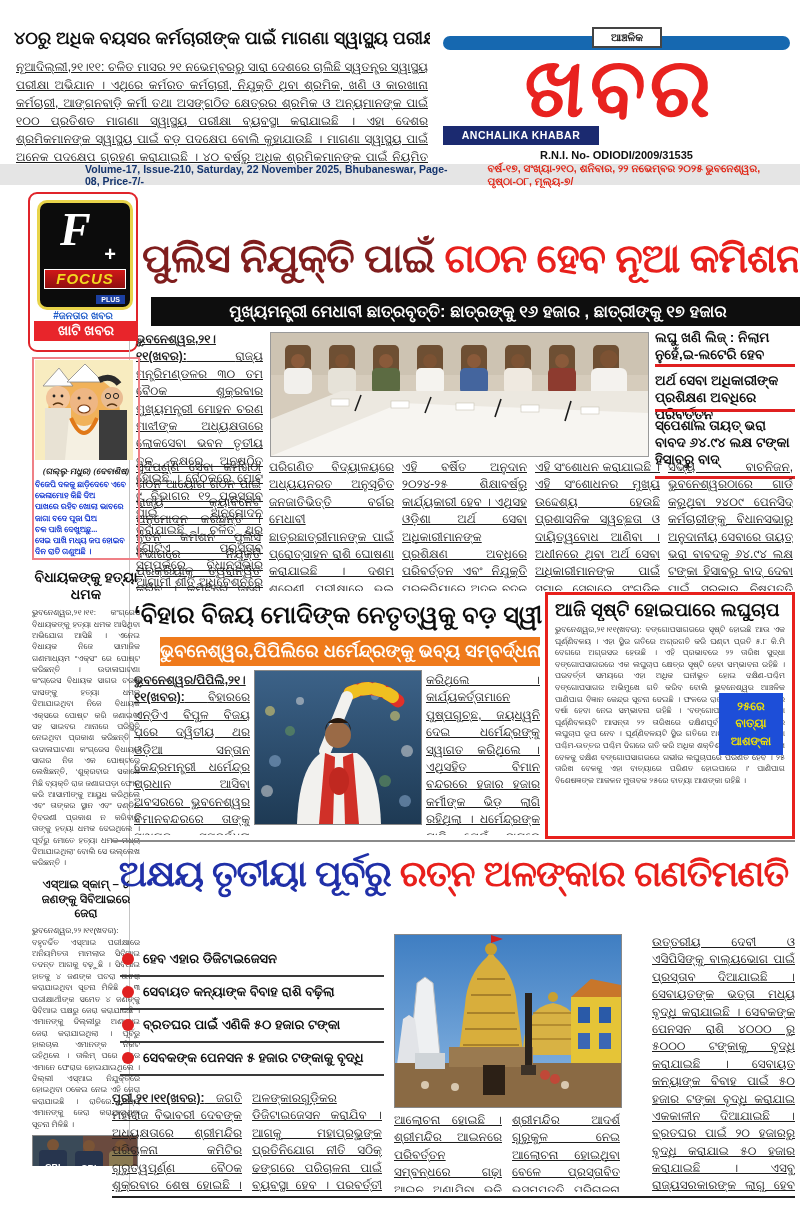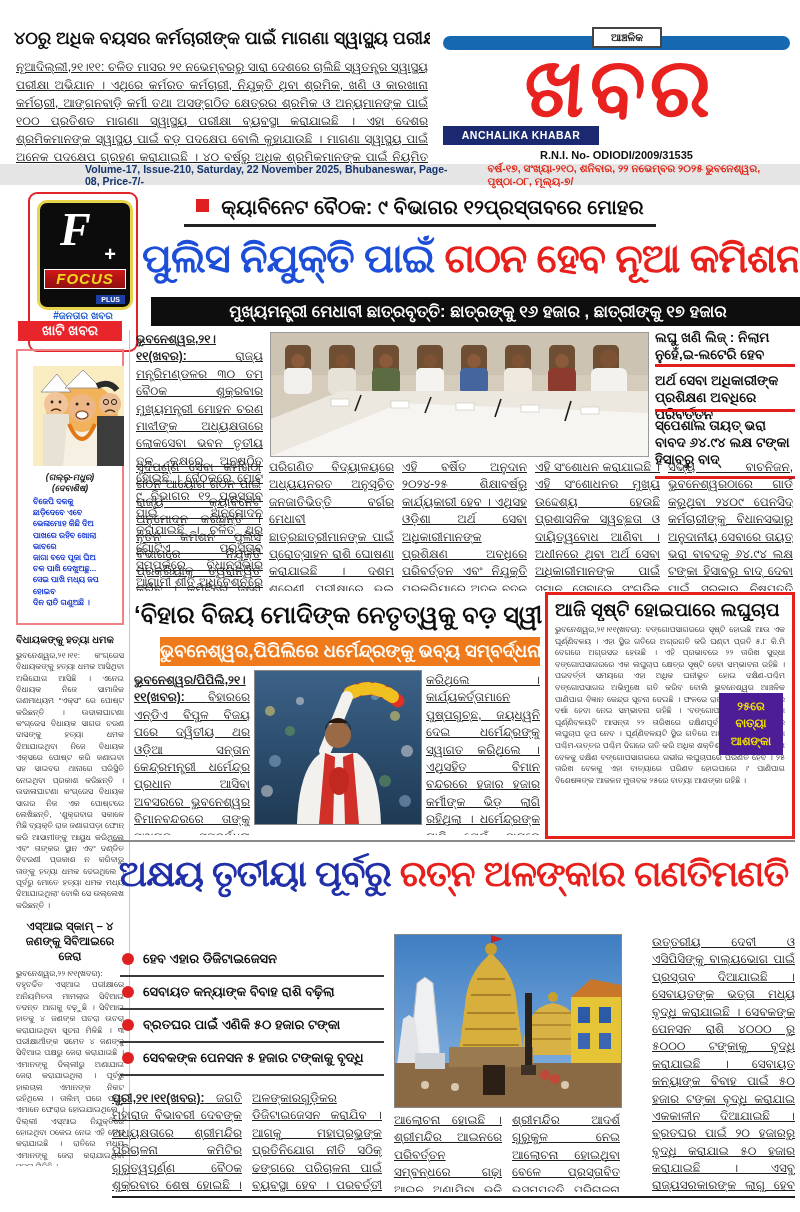--- a/index.html
+++ b/index.html
@@ -39,60 +39,60 @@
   .focus-plus{position:absolute;right:5px;bottom:3px;background:#1b3fa0;color:#fff;font-size:7px;font-weight:bold;padding:1px 5px;}
   .focus-tag{position:absolute;left:0;width:100%;text-align:center;font-size:10px;font-weight:bold;color:#1b58c8;}
   .ft1{top:116px;} .ft2{top:132px;}
 
   
   .kicker{left:150px;top:196px;width:540px;text-align:center;}
   .kicker-in{display:inline-block;border-bottom:3px solid #222;padding:0 12px 5px 12px;font-size:20px;font-weight:800;color:#0d0d0d;white-space:nowrap;}
   .redsq{display:inline-block;width:13px;height:13px;background:#e02020;margin-right:12px;vertical-align:2px;}
   .lead-head{left:142px;top:226px;width:656px;height:66px;font-size:40px;font-weight:800;text-align:center;
              white-space:nowrap;letter-spacing:-1px;line-height:64px;overflow:hidden;}
-  .lh-black{color:#1d4ed8;} .lh-red{color:#e8201c;}
+  .lh-black{color:#7f1d1d;} .lh-red{color:#e8201c;}
   .lead-sub{left:142px;top:297px;width:654px;height:29px;background:#0e0e0e;color:#fff;font-size:16.5px;font-weight:bold;
             text-align:center;line-height:29px;white-space:nowrap;overflow:hidden;margin-left:9px;}
 
   
   .vline{left:129px;top:330px;width:1px;height:860px;background:#c4c4c4;}
   .lead-col1{left:136px;top:331px;width:127px;height:262px;}
   .cab-photo{left:270px;top:332px;width:377px;height:123px;border:1px solid #999;}
   .sh{position:absolute;left:655px;width:140px;font-size:13.5px;font-weight:800;color:#0d0d0d;line-height:1.25;}
   .sh1{top:330px;} .sh2{top:373px;} .sh3{top:418px;}
   .redrule{position:absolute;left:655px;width:140px;height:3px;background:#e02020;}
   .rr1{top:364px;} .rr2{top:409px;} .rr3{top:476px;}
   .lead-cols{left:136px;top:459px;width:659px;height:132px;display:flex;gap:8px;}
   .lead-cols > div{width:125px;height:132px;overflow:hidden;}
 
   
-  .sidebar{left:16px;top:321px;width:108px;height:845px;overflow:hidden;}
+  .sidebar{left:32px;top:321px;width:108px;height:845px;overflow:hidden;}
   .khati{background:#e8252b;color:#fff;font-size:13.5px;font-weight:bold;text-align:center;padding:2px 0;margin:0 2px;}
-  .cartoon-box{border:2px solid #ef8086;margin-top:8px;padding:15px;}
+  .cartoon-box{border:2px solid #ef8086;margin-top:16px;padding:1px;font-family:Liberation Serif, serif;}
   .cartoon-cap{font-size:8.5px;font-weight:bold;font-style:italic;text-align:center;color:#111;margin-top:2px;}
   .verse{font-size:8px;font-weight:bold;color:#0b2fd0;line-height:1.4;margin-top:2px;}
-  .side-h1{font-size:10px;font-weight:800;color:#0d0d0d;margin:9px 0 4px 0;}
+  .side-h1{font-size:14px;font-weight:800;text-align:center;color:#0d0d0d;margin:9px 0 4px 0;}
   .side-h2{font-size:11.5px;font-weight:800;text-align:center;color:#0d0d0d;margin:8px 0 4px 0;line-height:1.3;}
   .side-body{text-align:justify;line-height:1.42;font-size:8px;}
   .cbi-photo{width:104px;height:46px;border:1px solid #888;margin:5px 0 4px 0;}
 
   
   .mid-head{left:134px;top:597px;width:408px;height:36px;font-size:24px;font-weight:800;color:#0d0d0d;
             text-align:center;white-space:nowrap;line-height:36px;overflow:hidden;}
   .mid-sub{left:160px;top:637px;width:380px;height:29px;background:#ef7a1b;color:#fff;font-size:18px;font-weight:800;
            text-align:center;line-height:29px;white-space:nowrap;overflow:hidden;}
   .mid-col1{left:134px;top:672px;width:116px;height:163px;}
   .mid-photo{left:254px;top:670px;width:166px;height:153px;border:1px solid #888;}
   .mid-col2{left:426px;top:672px;width:114px;height:163px;}
 
   
   .wx{left:545px;top:592px;width:250px;height:247px;border:3px solid #e8201c;box-sizing:border-box;background:#fff;padding:4px 7px;overflow:hidden;}
   .wx-head{font-size:18.5px;font-weight:800;color:#0d0d0d;text-align:center;white-space:nowrap;overflow:hidden;}
   .wx-body{text-align:justify;font-size:8px;line-height:1.45;margin-top:3px;}
-  .wx-inset{position:absolute;right:9px;top:98px;width:58px;background:#4c1d95;color:#f5e400;font-size:11.5px;
+  .wx-inset{position:absolute;right:9px;top:98px;width:58px;background:#1d4ed8;color:#f5e400;font-size:11.5px;
             font-weight:800;text-align:center;padding:5px 3px;line-height:1.5;}
 
   .grayrule{left:112px;top:840px;width:683px;height:2px;background:#8a8a8a;}
 
   
   .bot-head{left:112px;top:845px;width:683px;height:58px;font-size:36px;font-weight:800;text-align:center;
             white-space:nowrap;line-height:58px;letter-spacing:-1px;overflow:hidden;}
   .bh-blue{color:#2030a8;} .bh-red{color:#e8201c;}
   .bot-sub{left:112px;top:906px;width:683px;height:31px;background:#0d0d0d;color:#fff;font-size:16px;font-weight:bold;
            text-align:center;line-height:31px;white-space:nowrap;overflow:hidden;}
@@ -131,23 +131,20 @@
     <div class="focus-black">
       <span class="focus-f">F</span>
       <span class="focus-plussign">+</span>
       <div class="focus-strip">FOCUS</div>
       <div class="focus-plus">PLUS</div>
     </div>
     <div class="focus-tag ft1">#ଜନତାର ଖବର</div>
     <div class="focus-tag ft2">ଫୋକସର ନଜର</div>
   </div>
 
-  <div class="abs kicker">
-    <span class="kicker-in"><span class="redsq"></span><span>କ୍ୟାବିନେଟ ବୈଠକ: ୯ ବିଭାଗର ୧୨ପ୍ରସ୍ତାବରେ ମୋହର</span></span>
-  </div>
   <div class="abs lead-head">
     <span class="lh-black">ପୁଲିସ ନିଯୁକ୍ତି ପାଇଁ </span><span class="lh-red">ଗଠନ ହେବ ନୂଆ କମିଶନ</span>
   </div>
   <div class="abs lead-sub">ମୁଖ୍ୟମନ୍ତ୍ରୀ ମେଧାବୀ ଛାତ୍ରବୃତ୍ତି: ଛାତ୍ରଙ୍କୁ ୧୬ ହଜାର , ଛାତ୍ରୀଙ୍କୁ ୧୭ ହଜାର</div>
 
   <div class="abs vline"></div>
 
   <div class="abs lead-col1 just">
     <span class="dl">ଭୁବନେଶ୍ୱର,୨୧।୧୧(ଖବର):</span>
     <span>ରାଜ୍ୟ ମନ୍ତ୍ରିମଣ୍ଡଳର ୩୦ ତମ ବୈଠକ ଶୁକ୍ରବାର ମୁଖ୍ୟମନ୍ତ୍ରୀ ମୋହନ ଚରଣ ମାଝୀଙ୍କ ଅଧ୍ୟକ୍ଷତାରେ ଲୋକସେବା ଭବନ ତୃତୀୟ ତଳ କକ୍ଷରେ ଅନୁଷ୍ଠିତ ହୋଇଛି । ବୈଠକରେ ମୋଟ ୯ ବିଭାଗର ୧୨ ପ୍ରସ୍ତାବ ପାଇଁ ଅନୁମୋଦନ କରାଯାଇଛି । ଚଳିତ ଥର ଗୋଟିଏ ପ୍ରସ୍ତାବ ସମ୍ପର୍କରେ ବିଧାନସଭାର ଆଗାମୀ ଶୀତ ଅଧିବେଶନରେ ଅନୁଷ୍ଠିତ ହେବ ସମ୍ଭାବନା ଥିଲା । ବୈଠକ ପରେ ମୁଖ୍ୟ ଶାସନ ସଚିବ ଓ ଅନ୍ୟ କ୍ୟାବିନେଟ ବୈଠକରେ ନିଆଯାଇଥିବା ନିଷ୍ପତ୍ତି ସମ୍ପର୍କରେ ଗଣମାଧ୍ୟମକୁ ସୂଚନା ଦେଇଥିଲେ । ଗୃହ ବିଭାଗ, ସ୍ୱାସ୍ଥ୍ୟ ଓ ଯୋଗାଣ, ଗ୍ରାମ୍ୟ ଉନ୍ନୟନ ଏବଂ ଜଳ ସମ୍ପଦ ବିଭାଗର ପ୍ରସ୍ତାବ ଏଥିରେ ସ୍ଥାନ ପାଇଛି । ରାଜ୍ୟରେ ଏବେ ନୂଆ ଅବସ୍ଥାନ ପାଇଁ ଇ-ଲଟେରି ବ୍ୟବସ୍ଥା ଚାଲୁ କରିବାକୁ ନିଷ୍ପତ୍ତି ନିଆଯାଇଛି । ଖଣି ଖାଦ୍ୟ ପଦାର୍ଥ ଯୋଗାଣକୁ ପ୍ରତିରୋଧ କରିବା ପାଇଁ ସ୍ୱତନ୍ତ୍ର ବିଭାଗ ଗଠନ ନିର୍ଦ୍ଦେଶ ଦିଆଯାଇଛି । କ୍ୟାବିନେଟର ଅନୁମୋଦନ ପରେ ଓଡ଼ିଆ ଭାଷା ଏବଂ ଅନ୍ୟ ବିଭାଗ ନିୟମ, ୨୦୧୫ ରେ ସଂଶୋଧନ କରାଯାଇଛି ।</span>

